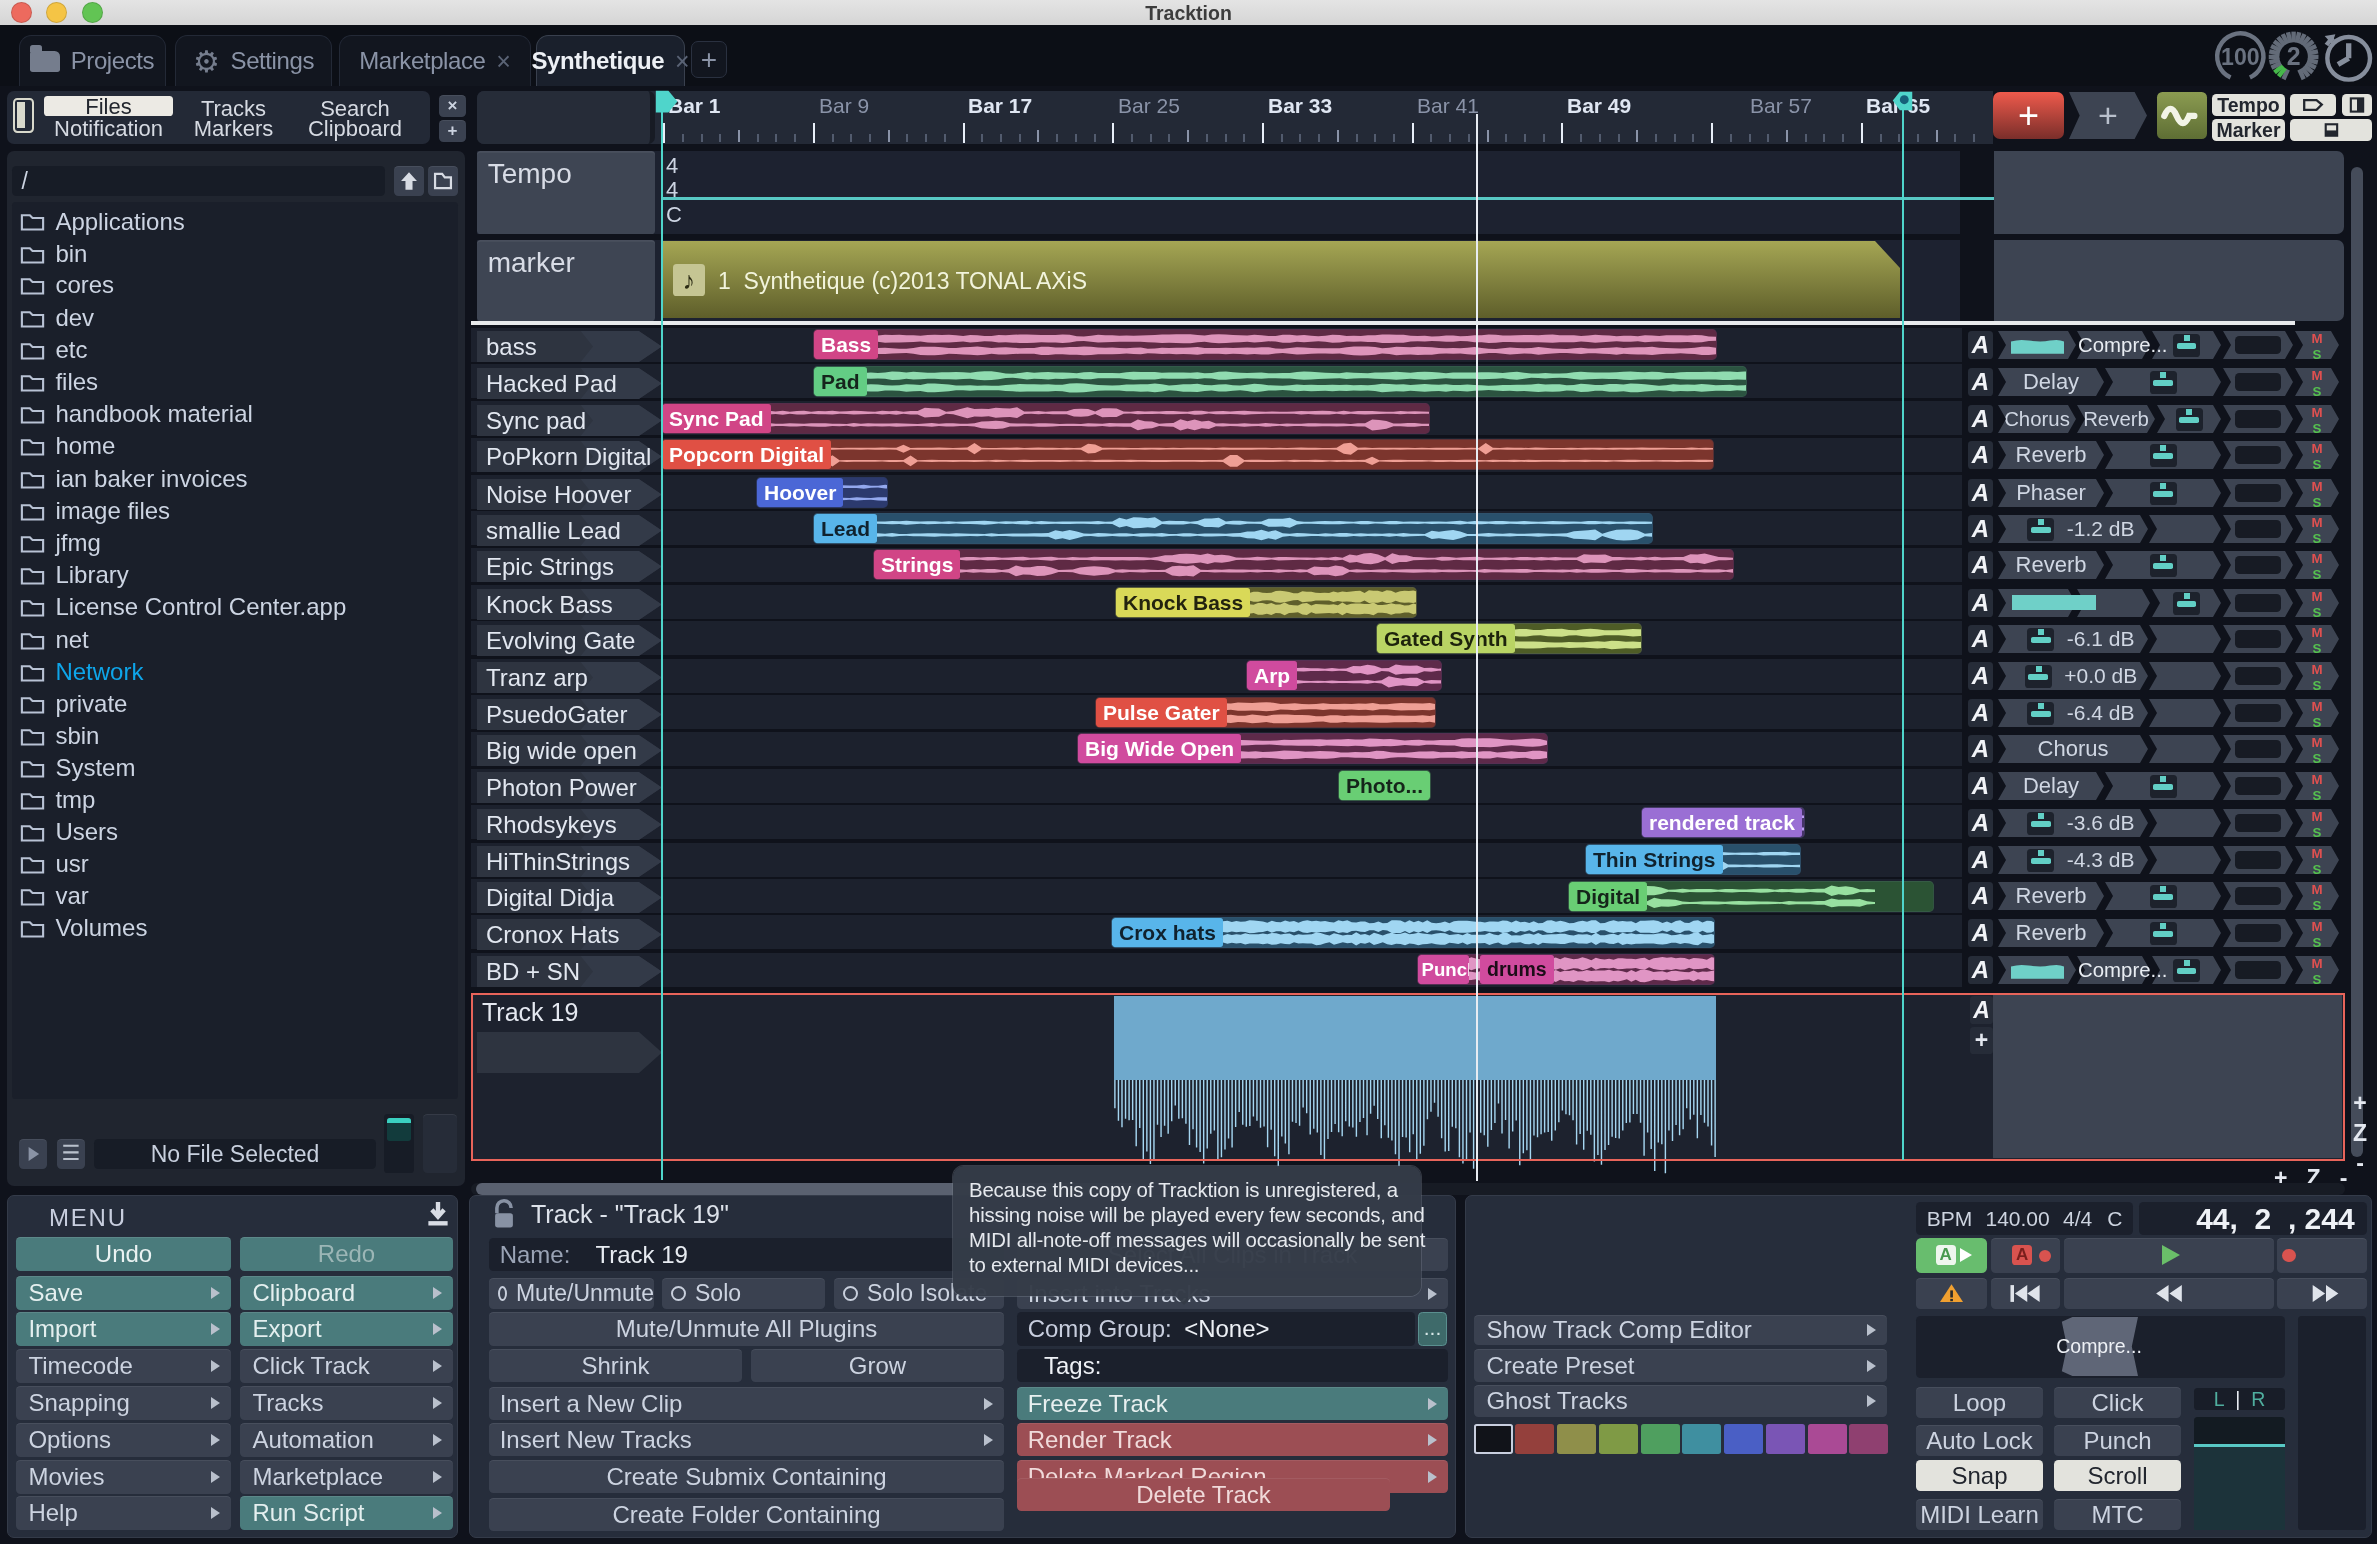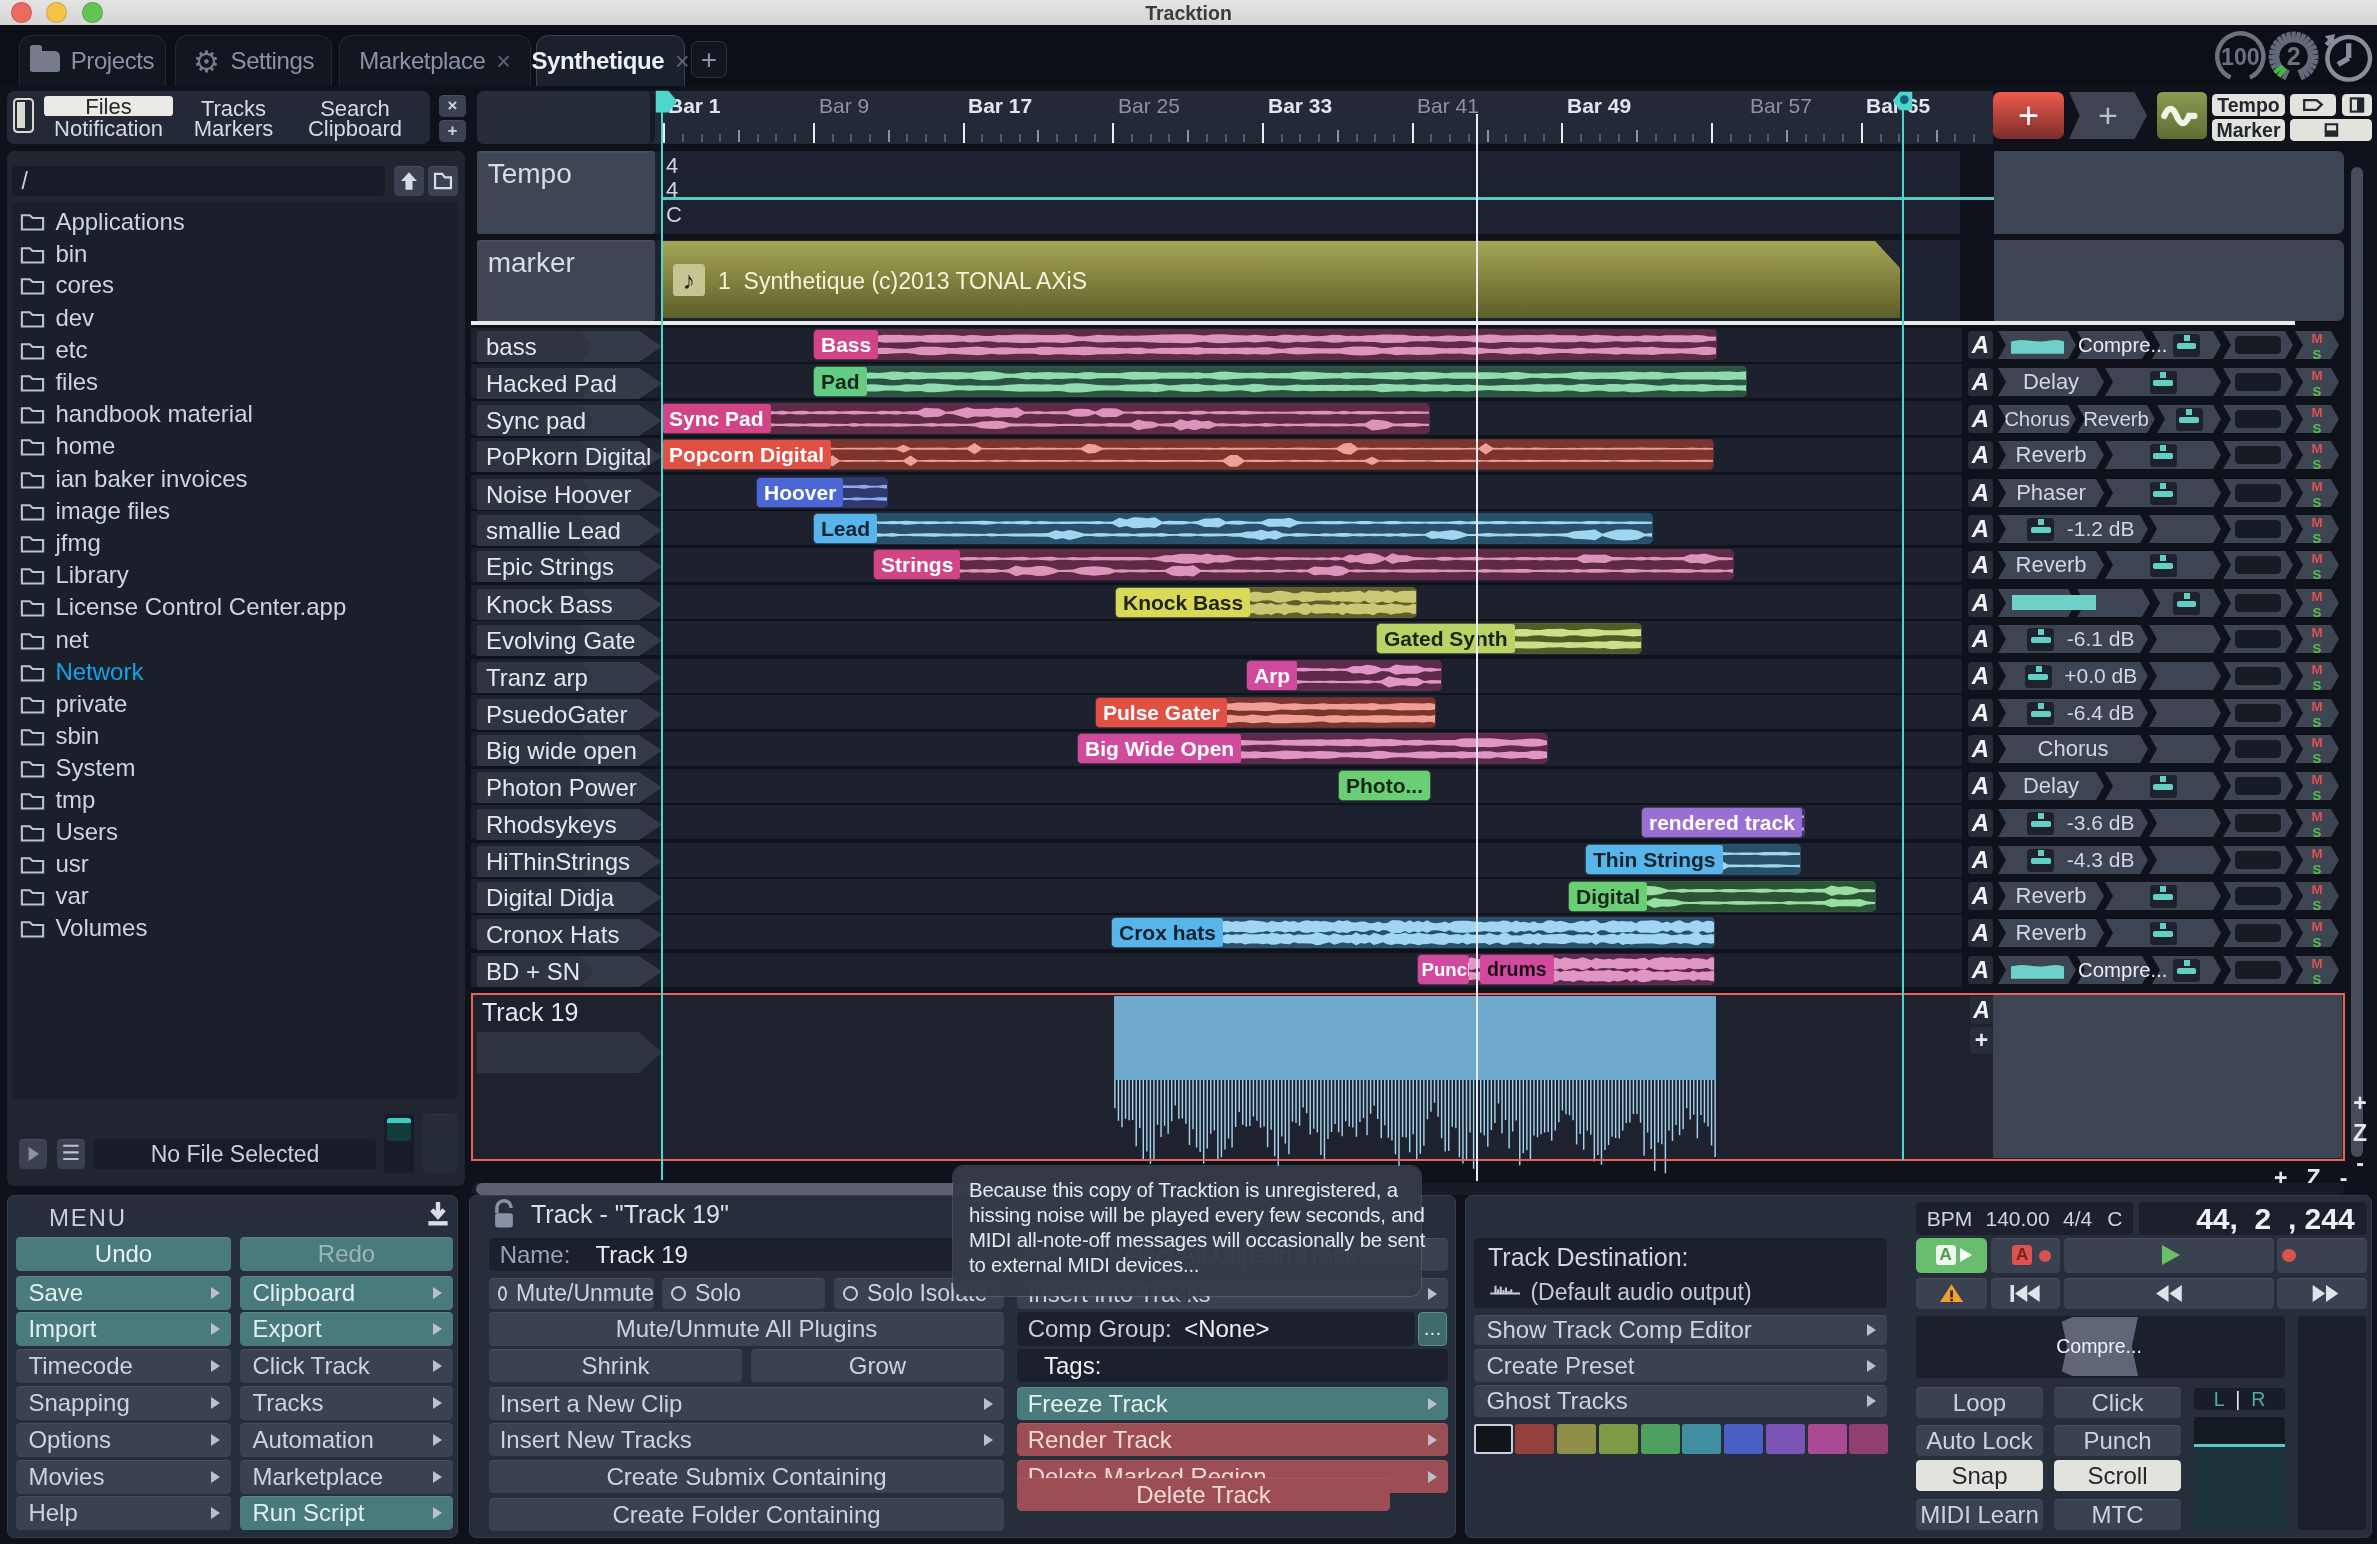--- a/index.html
+++ b/index.html
@@ -574,21 +574,21 @@
       </svg>
       <span class="chip" style="background:#9a6fd4;color:#fff;">rendered track</span>
     </div>
 <div class="abs" style="left:1586px;top:845px;width:214px;height:29px;background:#29506b;border-radius:3.6px;box-shadow:0 0 0 0.9px #58b5ea55;overflow:hidden;z-index:1;">
       <svg width="214" height="29" viewBox="0 0 241 33" preserveAspectRatio="none" style="position:absolute;left:0;top:0">
         <path d="M0,9.9 L0,4.3 L8,6.3 L16,4.7 L24,5.9 L32,8.3 L40,8.1 L48,8.6 L56,8.6 L64,8.6 L72,8.1 L80,8.6 L88,7.7 L96,4.4 L104,6.3 L112,5.0 L120,4.8 L128,5.3 L136,8.3 L144,8.5 L152,8.1 L160,8.4 L168,8.7 L176,8.4 L184,8.5 L192,8.8 L200,7.9 L208,8.1 L216,8.1 L224,7.8 L232,8.4 L240,8.4 L248,8.4 L248,9.9 L248,11.4 L240,11.4 L232,11.4 L224,12.0 L216,11.7 L208,11.7 L200,11.9 L192,11.0 L184,11.3 L176,11.4 L168,11.1 L160,11.4 L152,11.7 L144,11.3 L136,11.5 L128,14.5 L120,15.0 L112,14.8 L104,13.5 L96,15.4 L88,12.1 L80,11.2 L72,11.7 L64,11.2 L56,11.2 L48,11.2 L40,11.7 L32,11.5 L24,13.9 L16,15.1 L8,13.5 L0,15.5 Z" fill="#a0d6f2"></path>
         <path d="M0,23.8 L0,22.6 L8,22.1 L16,22.6 L24,21.9 L32,22.1 L40,19.6 L48,18.6 L56,18.4 L64,19.0 L72,22.2 L80,22.1 L88,22.2 L96,21.7 L104,21.9 L112,22.3 L120,22.5 L128,18.1 L136,19.0 L144,19.1 L152,17.7 L160,22.3 L168,22.2 L176,22.5 L184,22.2 L192,22.6 L200,22.1 L208,22.0 L216,22.0 L224,22.5 L232,22.7 L240,22.4 L248,22.0 L248,23.8 L248,25.6 L240,25.2 L232,24.9 L224,25.1 L216,25.6 L208,25.6 L200,25.5 L192,25.0 L184,25.4 L176,25.1 L168,25.4 L160,25.3 L152,29.9 L144,28.5 L136,28.6 L128,29.5 L120,25.1 L112,25.3 L104,25.7 L96,25.9 L88,25.4 L80,25.5 L72,25.4 L64,28.6 L56,29.2 L48,29.0 L40,28.0 L32,25.5 L24,25.7 L16,25.0 L8,25.5 L0,25.0 Z" fill="#a0d6f2"></path>
       </svg>
       <span class="chip" style="background:#58b5ea;color:#10222e;">Thin Strings</span>
     </div>
-<div class="abs" style="left:1569px;top:882px;width:306px;height:29px;background:#2b5334;border-radius:3.6px;box-shadow:0 0 0 0.9px #69ce7455;overflow:hidden;z-index:1;">
+<div class="abs" style="left:1569px;top:882px;width:364px;height:29px;background:#2b5334;border-radius:3.6px;box-shadow:0 0 0 0.9px #69ce7455;overflow:hidden;z-index:1;">
       <svg width="306" height="29" viewBox="0 0 345 33" preserveAspectRatio="none" style="position:absolute;left:0;top:0">
         <path d="M0,9.9 L0,8.7 L8,7.9 L16,7.8 L24,8.4 L32,8.6 L40,8.7 L48,8.8 L56,8.6 L64,8.7 L72,7.9 L80,8.7 L88,4.6 L96,4.8 L104,6.2 L112,8.8 L120,8.5 L128,7.7 L136,8.4 L144,8.1 L152,8.1 L160,8.1 L168,8.8 L176,8.0 L184,7.9 L192,8.4 L200,8.5 L208,8.0 L216,7.7 L224,7.8 L232,8.7 L240,8.0 L248,8.3 L256,7.7 L264,7.7 L272,8.3 L280,7.8 L288,7.8 L296,3.9 L304,5.8 L312,4.8 L320,5.9 L328,8.4 L336,8.1 L344,8.5 L352,8.0 L352,9.9 L352,11.8 L344,11.3 L336,11.7 L328,11.4 L320,13.9 L312,15.0 L304,14.0 L296,15.9 L288,12.0 L280,12.0 L272,11.5 L264,12.1 L256,12.1 L248,11.5 L240,11.8 L232,11.1 L224,12.0 L216,12.1 L208,11.8 L200,11.3 L192,11.4 L184,11.9 L176,11.8 L168,11.0 L160,11.7 L152,11.7 L144,11.7 L136,11.4 L128,12.1 L120,11.3 L112,11.0 L104,13.6 L96,15.0 L88,15.2 L80,11.1 L72,11.9 L64,11.1 L56,11.2 L48,11.0 L40,11.1 L32,11.2 L24,11.4 L16,12.0 L8,11.9 L0,11.1 Z" fill="#98e0a0"></path>
         <path d="M0,23.8 L0,22.5 L8,22.2 L16,22.1 L24,22.7 L32,22.2 L40,21.7 L48,22.1 L56,22.2 L64,21.9 L72,22.3 L80,22.5 L88,21.8 L96,17.9 L104,19.6 L112,19.5 L120,20.2 L128,22.2 L136,22.7 L144,22.6 L152,21.9 L160,21.9 L168,22.1 L176,22.6 L184,21.9 L192,21.6 L200,21.8 L208,22.0 L216,22.3 L224,22.3 L232,22.6 L240,22.8 L248,21.6 L256,22.3 L264,22.3 L272,22.2 L280,21.6 L288,21.7 L296,18.9 L304,20.1 L312,20.0 L320,20.0 L328,19.3 L336,22.0 L344,22.7 L352,22.2 L352,23.8 L352,25.4 L344,24.9 L336,25.6 L328,28.3 L320,27.6 L312,27.6 L304,27.5 L296,28.7 L288,25.9 L280,26.0 L272,25.4 L264,25.3 L256,25.3 L248,26.0 L240,24.8 L232,25.0 L224,25.3 L216,25.3 L208,25.6 L200,25.8 L192,26.0 L184,25.7 L176,25.0 L168,25.5 L160,25.7 L152,25.7 L144,25.0 L136,24.9 L128,25.4 L120,27.4 L112,28.1 L104,28.0 L96,29.7 L88,25.8 L80,25.1 L72,25.3 L64,25.7 L56,25.4 L48,25.5 L40,25.9 L32,25.4 L24,24.9 L16,25.5 L8,25.4 L0,25.1 Z" fill="#98e0a0"></path>
       </svg>
       <span class="chip" style="background:#69ce74;color:#15251a;">Digital</span>
     </div>
 <div class="abs" style="left:1112px;top:918px;width:602px;height:29px;background:#29506b;border-radius:3.6px;box-shadow:0 0 0 0.9px #58b5ea55;overflow:hidden;z-index:1;">
       <svg width="602" height="29" viewBox="0 0 678 33" preserveAspectRatio="none" style="position:absolute;left:0;top:0">
         <path d="M0,9.9 L0,2.8 L5,5.4 L10,5.7 L15,5.7 L20,3.3 L25,2.9 L30,2.4 L35,3.6 L40,3.7 L45,3.6 L50,4.3 L55,4.1 L60,5.6 L65,6.0 L70,2.9 L75,3.1 L80,2.5 L85,3.4 L90,3.9 L95,5.5 L100,2.9 L105,4.2 L110,2.9 L115,3.2 L120,3.2 L125,3.8 L130,3.2 L135,4.5 L140,3.5 L145,4.2 L150,3.9 L155,2.5 L160,2.8 L165,3.5 L170,3.9 L175,5.3 L180,3.0 L185,4.6 L190,4.8 L195,2.9 L200,4.4 L205,3.5 L210,5.5 L215,3.3 L220,2.6 L225,3.8 L230,3.0 L235,4.0 L240,3.5 L245,4.5 L250,5.0 L255,2.7 L260,3.7 L265,2.7 L270,4.9 L275,5.2 L280,4.1 L285,3.9 L290,5.9 L295,5.8 L300,3.9 L305,6.1 L310,5.6 L315,2.6 L320,2.6 L325,2.8 L330,5.1 L335,2.5 L340,4.7 L345,3.1 L350,5.0 L355,2.6 L360,5.5 L365,5.9 L370,5.4 L375,3.9 L380,5.9 L385,3.7 L390,3.1 L395,3.1 L400,3.0 L405,3.6 L410,4.2 L415,4.2 L420,5.1 L425,4.1 L430,3.9 L435,4.3 L440,2.8 L445,3.2 L450,5.0 L455,2.8 L460,4.9 L465,4.2 L470,5.8 L475,3.6 L480,5.9 L485,5.6 L490,2.9 L495,2.7 L500,4.2 L505,3.2 L510,4.3 L515,6.0 L520,5.6 L525,3.9 L530,3.2 L535,4.3 L540,2.6 L545,2.7 L550,6.0 L555,5.8 L560,3.6 L565,2.6 L570,4.0 L575,3.3 L580,3.9 L585,3.7 L590,5.9 L595,3.0 L600,3.1 L605,2.9 L610,2.5 L615,3.4 L620,5.7 L625,4.0 L630,6.1 L635,3.4 L640,2.6 L645,5.3 L650,5.7 L655,3.1 L660,2.7 L665,5.2 L670,3.1 L675,3.4 L680,5.8 L680,9.9 L680,14.0 L675,16.4 L670,16.7 L665,14.6 L660,17.1 L655,16.7 L650,14.1 L645,14.5 L640,17.2 L635,16.4 L630,13.7 L625,15.8 L620,14.1 L615,16.4 L610,17.3 L605,16.9 L600,16.7 L595,16.8 L590,13.9 L585,16.1 L580,15.9 L575,16.5 L570,15.8 L565,17.2 L560,16.2 L555,14.0 L550,13.8 L545,17.1 L540,17.2 L535,15.5 L530,16.6 L525,15.9 L520,14.2 L515,13.8 L510,15.5 L505,16.6 L500,15.6 L495,17.1 L490,16.9 L485,14.2 L480,13.9 L475,16.2 L470,14.0 L465,15.6 L460,14.9 L455,17.0 L450,14.8 L445,16.6 L440,17.0 L435,15.5 L430,15.9 L425,15.7 L420,14.7 L415,15.6 L410,15.6 L405,16.2 L400,16.8 L395,16.7 L390,16.7 L385,16.1 L380,13.9 L375,15.9 L370,14.4 L365,13.9 L360,14.3 L355,17.2 L350,14.8 L345,16.7 L340,15.1 L335,17.3 L330,14.7 L325,17.0 L320,17.2 L315,17.2 L310,14.2 L305,13.7 L300,15.9 L295,14.0 L290,13.9 L285,15.9 L280,15.7 L275,14.6 L270,14.9 L265,17.1 L260,16.1 L255,17.1 L250,14.8 L245,15.3 L240,16.3 L235,15.8 L230,16.8 L225,16.0 L220,17.2 L215,16.5 L210,14.3 L205,16.3 L200,15.4 L195,16.9 L190,15.0 L185,15.2 L180,16.8 L175,14.5 L170,15.9 L165,16.3 L160,17.0 L155,17.3 L150,15.9 L145,15.6 L140,16.3 L135,15.3 L130,16.6 L125,16.0 L120,16.6 L115,16.6 L110,16.9 L105,15.6 L100,16.9 L95,14.3 L90,15.9 L85,16.4 L80,17.3 L75,16.7 L70,16.9 L65,13.8 L60,14.2 L55,15.7 L50,15.5 L45,16.2 L40,16.1 L35,16.2 L30,17.4 L25,16.9 L20,16.5 L15,14.1 L10,14.1 L5,14.4 L0,17.0 Z" fill="#a0d6f2"></path>
         <path d="M0,23.8 L0,17.0 L5,17.8 L10,17.3 L15,20.0 L20,17.6 L25,17.3 L30,18.2 L35,18.2 L40,19.1 L45,18.5 L50,17.9 L55,16.8 L60,17.9 L65,18.4 L70,18.9 L75,17.2 L80,18.8 L85,19.8 L90,18.0 L95,18.1 L100,16.9 L105,18.4 L110,17.5 L115,18.7 L120,18.2 L125,19.8 L130,18.3 L135,19.3 L140,18.5 L145,19.1 L150,17.4 L155,18.6 L160,18.5 L165,18.5 L170,17.7 L175,18.6 L180,17.2 L185,17.4 L190,18.8 L195,17.9 L200,17.7 L205,20.0 L210,18.5 L215,19.0 L220,18.7 L225,18.5 L230,16.5 L235,17.2 L240,18.9 L245,19.9 L250,17.3 L255,18.6 L260,19.9 L265,19.0 L270,19.4 L275,16.3 L280,19.1 L285,18.2 L290,19.9 L295,16.8 L300,18.2 L305,20.0 L310,17.8 L315,16.8 L320,18.3 L325,18.0 L330,16.5 L335,18.5 L340,17.9 L345,16.7 L350,17.6 L355,18.1 L360,18.8 L365,17.7 L370,17.2 L375,17.3 L380,19.3 L385,18.9 L390,18.1 L395,19.6 L400,17.2 L405,19.0 L410,19.0 L415,19.0 L420,19.2 L425,16.9 L430,18.7 L435,19.7 L440,17.1 L445,17.1 L450,19.8 L455,19.5 L460,19.9 L465,18.1 L470,17.6 L475,19.1 L480,17.0 L485,19.4 L490,18.8 L495,18.5 L500,18.5 L505,18.0 L510,18.0 L515,19.4 L520,19.9 L525,18.6 L530,18.7 L535,18.4 L540,19.9 L545,16.8 L550,19.7 L555,19.6 L560,18.4 L565,17.9 L570,19.7 L575,16.9 L580,18.2 L585,17.4 L590,18.4 L595,18.3 L600,18.6 L605,18.6 L610,18.5 L615,17.6 L620,17.4 L625,17.9 L630,19.5 L635,19.4 L640,18.1 L645,19.2 L650,18.7 L655,17.2 L660,16.6 L665,19.7 L670,19.1 L675,18.3 L680,19.6 L680,23.8 L680,28.0 L675,29.3 L670,28.5 L665,27.9 L660,31.0 L655,30.4 L650,28.9 L645,28.4 L640,29.5 L635,28.2 L630,28.1 L625,29.7 L620,30.2 L615,30.0 L610,29.1 L605,29.0 L600,29.0 L595,29.3 L590,29.2 L585,30.2 L580,29.4 L575,30.7 L570,27.9 L565,29.7 L560,29.2 L555,28.0 L550,27.9 L545,30.8 L540,27.7 L535,29.2 L530,28.9 L525,29.0 L520,27.7 L515,28.2 L510,29.6 L505,29.6 L500,29.1 L495,29.1 L490,28.8 L485,28.2 L480,30.6 L475,28.5 L470,30.0 L465,29.5 L460,27.7 L455,28.1 L450,27.8 L445,30.5 L440,30.5 L435,27.9 L430,28.9 L425,30.7 L420,28.4 L415,28.6 L410,28.6 L405,28.6 L400,30.4 L395,28.0 L390,29.5 L385,28.7 L380,28.3 L375,30.3 L370,30.4 L365,29.9 L360,28.8 L355,29.5 L350,30.0 L345,30.9 L340,29.7 L335,29.1 L330,31.1 L325,29.6 L320,29.3 L315,30.8 L310,29.8 L305,27.6 L300,29.4 L295,30.8 L290,27.7 L285,29.4 L280,28.5 L275,31.3 L270,28.2 L265,28.6 L260,27.7 L255,29.0 L250,30.3 L245,27.7 L240,28.7 L235,30.4 L230,31.1 L225,29.1 L220,28.9 L215,28.6 L210,29.1 L205,27.6 L200,29.9 L195,29.7 L190,28.8 L185,30.2 L180,30.4 L175,29.0 L170,29.9 L165,29.1 L160,29.1 L155,29.0 L150,30.2 L145,28.5 L140,29.1 L135,28.3 L130,29.3 L125,27.8 L120,29.4 L115,28.9 L110,30.1 L105,29.2 L100,30.7 L95,29.5 L90,29.6 L85,27.8 L80,28.8 L75,30.4 L70,28.7 L65,29.2 L60,29.7 L55,30.8 L50,29.7 L45,29.1 L40,28.5 L35,29.4 L30,29.4 L25,30.3 L20,30.0 L15,27.6 L10,30.3 L5,29.8 L0,30.6 Z" fill="#a0d6f2"></path>
@@ -897,27 +897,20 @@
 <div class="gbtn abs" style="left:1017px;top:1238px;width:431px;height:33px;text-align:center;font-size:24px;line-height:33px;">Select All Clips in Track</div>
 <div class="gbtn abs" style="left:1017px;top:1278px;width:431px;height:31px;font-size:24px;line-height:31px;padding-left:10.7px;">Insert into Tracks<span class="arrow"></span></div>
 <div class="abs dark" style="left:1017px;top:1312px;width:398px;height:34px;font-size:24px;line-height:34px;"><span style="color:#c8cede;padding-left:10.7px;">Comp Group:</span><span style="color:#eef1f6;padding-left:12.4px;">&lt;None&gt;</span></div>
 <div class="abs" style="left:1418px;top:1312px;width:29px;height:34px;background:#3e6a6a;border:1.8px solid #5a8f8f;border-radius:4.4px;color:#d8e8e8;font-size:21px;text-align:center;line-height:30px;">...</div>
 <div class="abs dark" style="left:1017px;top:1349px;width:431px;height:33px;font-size:24px;line-height:33px;color:#eef1f6;"><span style="padding-left:27px;">Tags:</span></div>
 <div class="tealbtn abs" style="left:1017px;top:1387px;width:431px;height:33px;font-size:24px;line-height:33px;padding-left:10.7px;color:#e8f0f0;">Freeze Track<span class="arrow"></span></div>
 <div class="redbtn abs" style="left:1017px;top:1423px;width:431px;height:33px;font-size:24px;line-height:33px;padding-left:10.7px;">Render Track<span class="arrow"></span></div>
 <div class="redbtn abs" style="left:1017px;top:1460px;width:431px;height:33px;font-size:24px;line-height:33px;padding-left:10.7px;">Delete Marked Region<span class="arrow"></span></div>
 <div class="redbtn abs" style="left:1017px;top:1478px;width:373px;height:33px;text-align:center;font-size:24px;line-height:33px;">Delete Track</div>
 <div class="abs" style="left:1465px;top:1195px;width:907px;height:343px;background:#262d3b;border-radius:7px;border:1.8px solid #343b49;"></div>
-<div class="abs dark" style="left:1474px;top:1238px;width:413px;height:70px;">
-      <div style="padding:5.3px 0 0 14px;font-size:25px;color:#d0d6e2;">Track Destination:</div>
-      <div style="padding:7px 0 0 14px;font-size:23px;color:#c2c9d8;"><svg width="36" height="21" viewBox="0 0 40 24" style="vertical-align:-3.6px;">
-          <path d="M2 12 h4 M8 12 v-9 M11 12 v-5 M14 12 v-8 M17 12 v-4 M20 12 v-7 M23 12 v-3 M26 12 v-5" stroke="#c2c9d8" stroke-width="2.4"></path>
-          <path d="M6 12 h30" stroke="#c2c9d8" stroke-width="2.4"></path>
-        </svg> (Default audio output)</div>
-    </div>
 <div class="gbtn abs" style="left:1474px;top:1315px;width:413px;height:30px;font-size:24px;line-height:30px;padding-left:12.4px;">Show Track Comp Editor<span class="arrow"></span></div>
 <div class="gbtn abs" style="left:1474px;top:1349px;width:413px;height:33px;font-size:24px;line-height:33px;padding-left:12.4px;">Create Preset<span class="arrow"></span></div>
 <div class="gbtn abs" style="left:1474px;top:1385px;width:413px;height:32px;font-size:24px;line-height:32px;padding-left:12.4px;">Ghost Tracks<span class="arrow"></span></div>
 <div class="abs" style="left:1474px;top:1424px;width:39px;height:30px;background:#111319;border:2.7px solid #c8cede;border-radius:2.7px;"></div>
 <div class="abs" style="left:1515px;top:1424px;width:39px;height:30px;background:#94403c;border-radius:2.7px;"></div>
 <div class="abs" style="left:1557px;top:1424px;width:39px;height:30px;background:#8f8f4a;border-radius:2.7px;"></div>
 <div class="abs" style="left:1599px;top:1424px;width:39px;height:30px;background:#7f9a45;border-radius:2.7px;"></div>
 <div class="abs" style="left:1641px;top:1424px;width:39px;height:30px;background:#4f9f5f;border-radius:2.7px;"></div>
 <div class="abs" style="left:1682px;top:1424px;width:39px;height:30px;background:#3f8fa0;border-radius:2.7px;"></div>
 <div class="abs" style="left:1724px;top:1424px;width:39px;height:30px;background:#4a5fc5;border-radius:2.7px;"></div>

